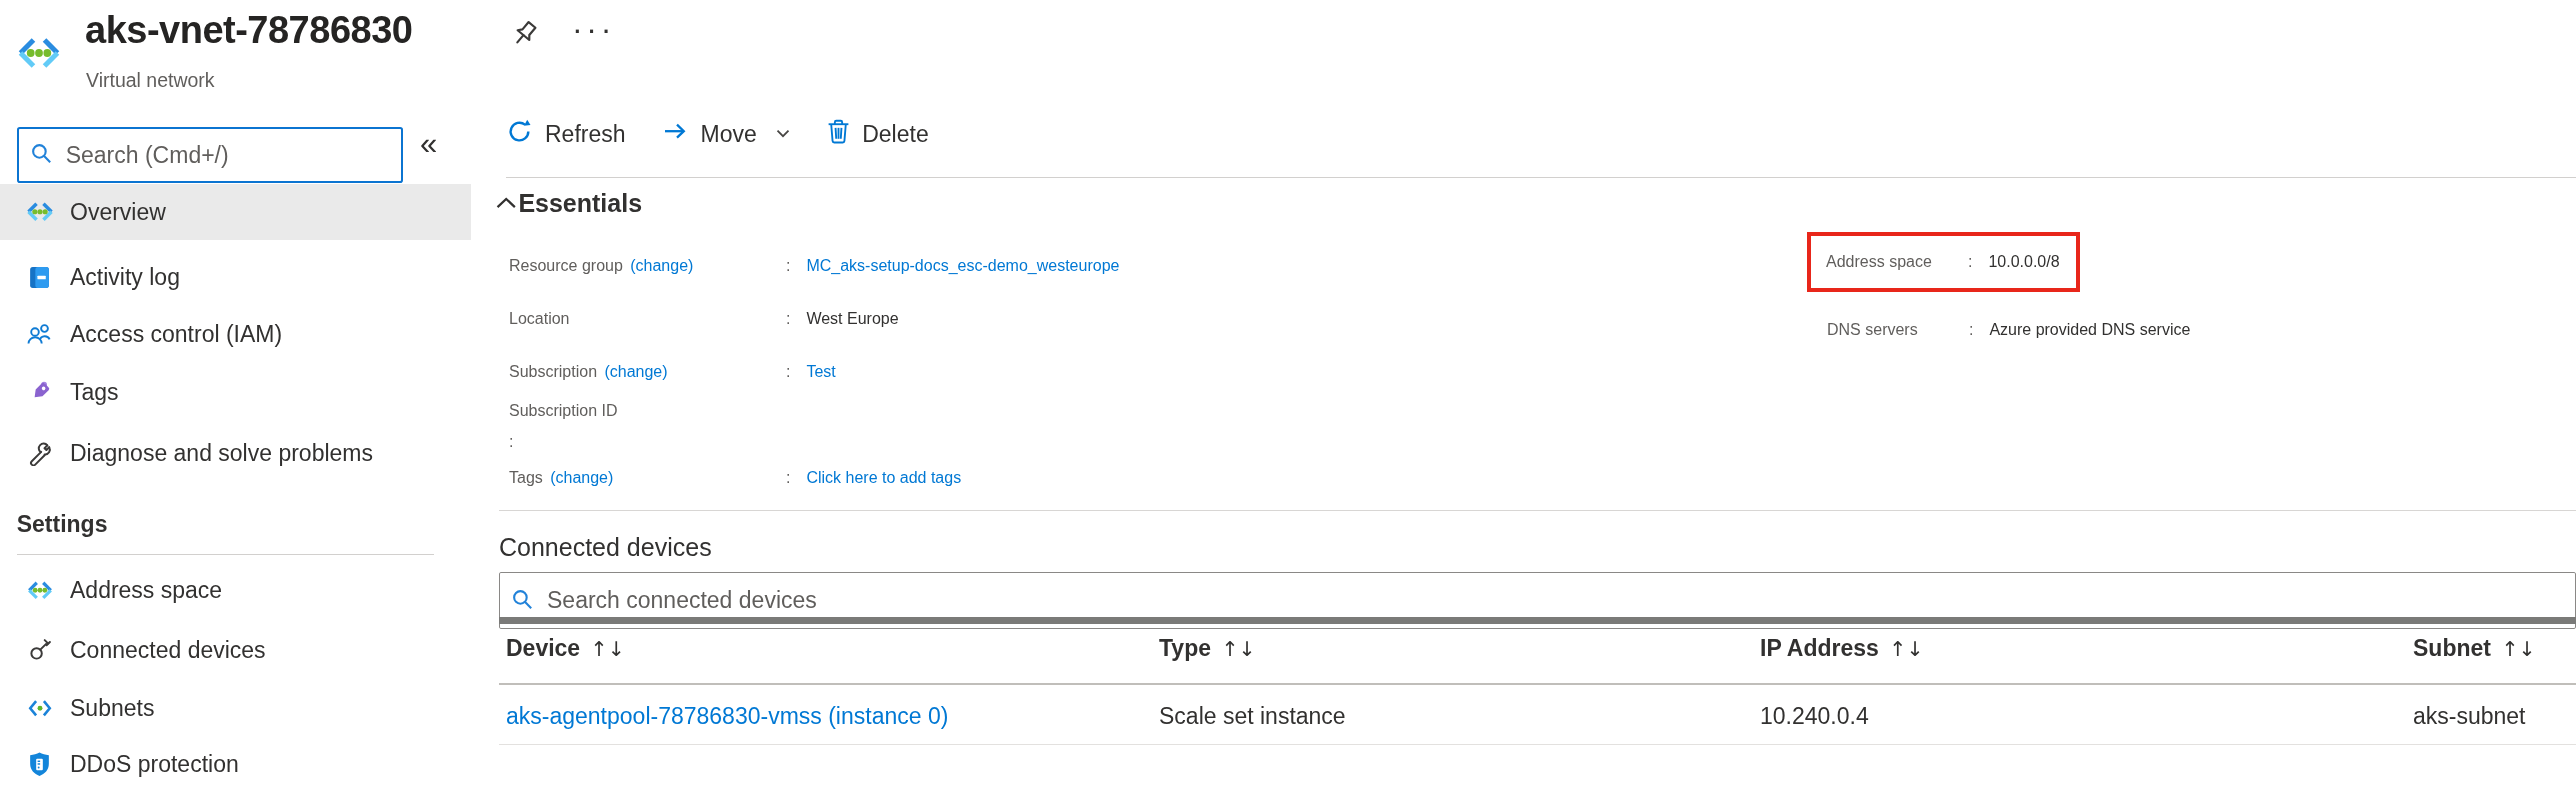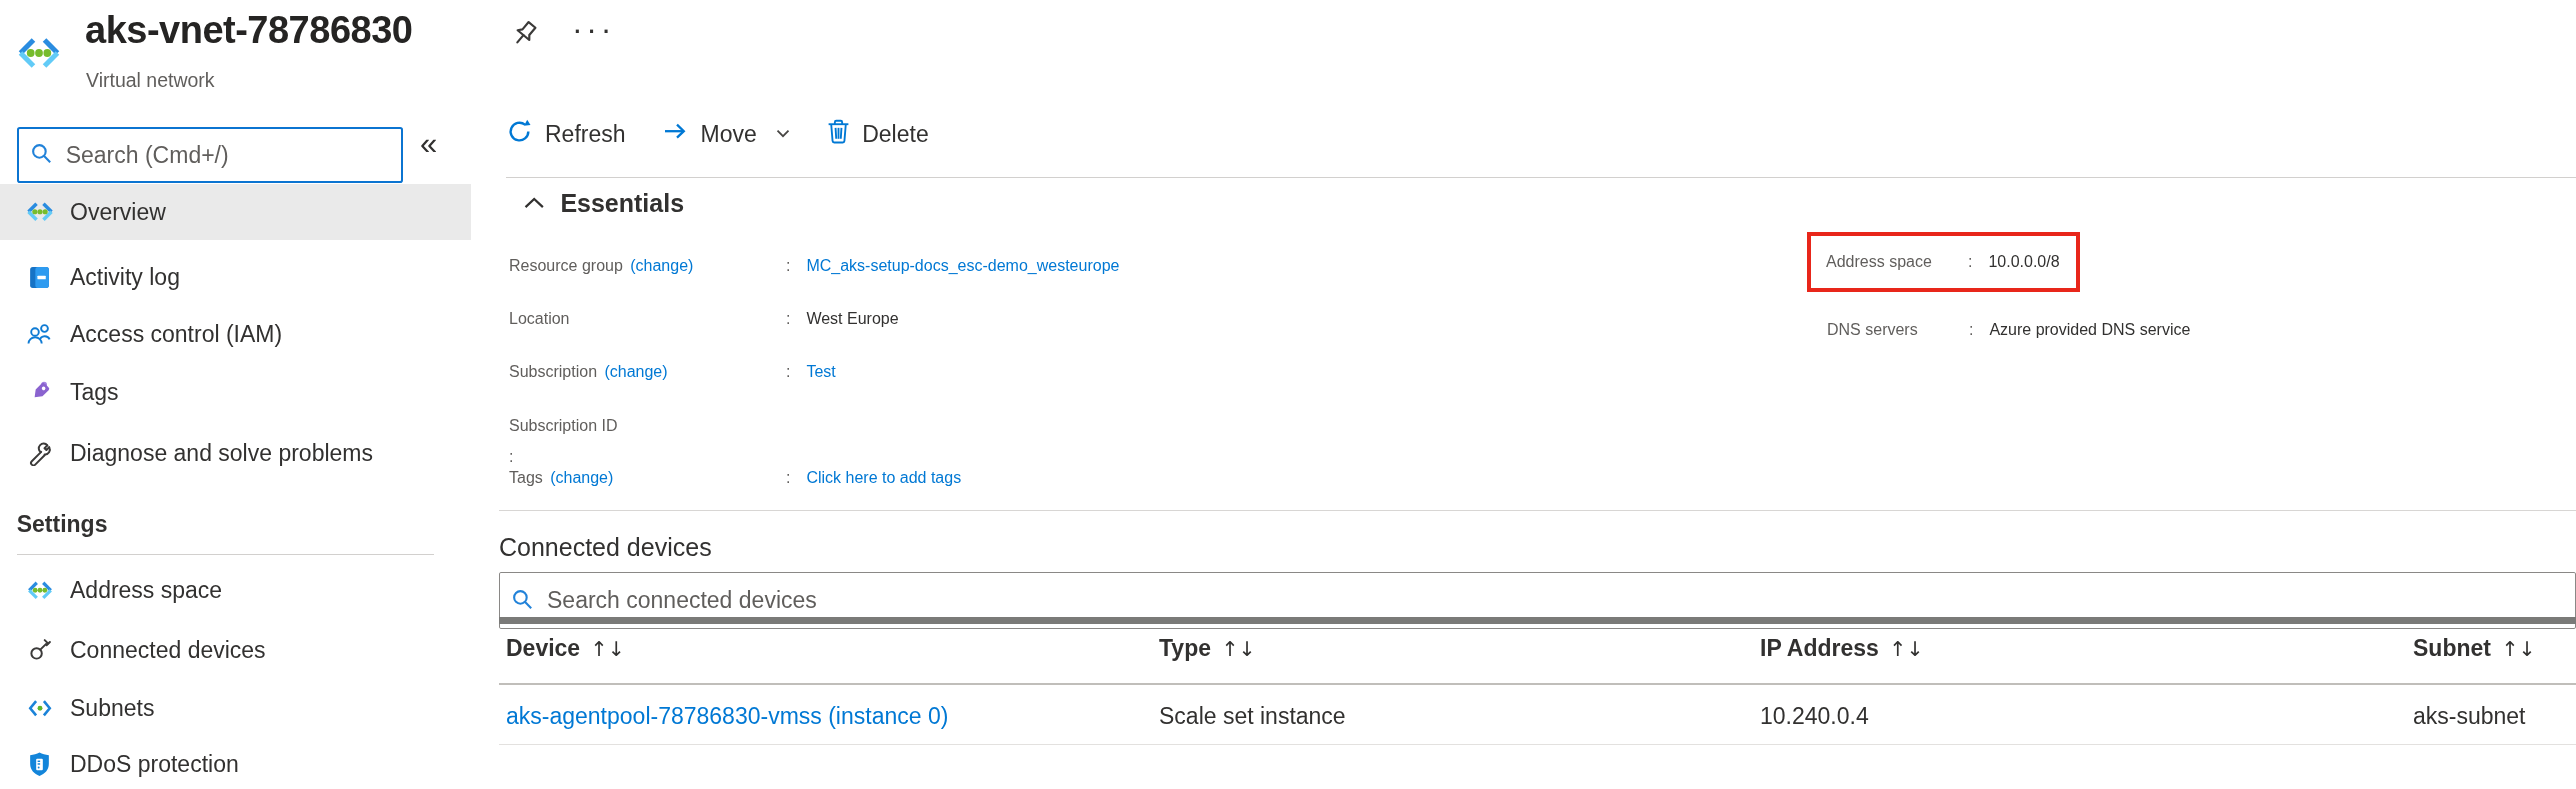--- a/index.html
+++ b/index.html
@@ -27,30 +27,30 @@
   .section-label{left:16.7px;top:511px;font-size:23px;font-weight:700;}
   .side-divider{left:16.7px;top:554px;width:417px;height:0.9px;background:#d2d0ce;}
 
   
   .toolbar{left:506px;top:111px;height:46px;display:flex;align-items:center;gap:37px;}
   .tb-btn{display:flex;align-items:center;gap:12px;font-size:23px;color:#323130;cursor:pointer;white-space:nowrap;}
   .tb-caret{margin-left:7.4px;display:flex;align-items:center;}
   .toolbar-divider{left:506px;top:177px;width:2070px;height:0.9px;background:#d2d0ce;}
 
   
-  .ess-header{left:524px;top:189px;display:flex;align-items:center;gap:16px;cursor:pointer;}
+  .ess-header{left:496px;top:189px;display:flex;align-items:center;gap:2px;cursor:pointer;}
   .ess-title{font-size:25px;font-weight:600;}
   .ess-row{display:flex;font-size:16px;line-height:31px;white-space:nowrap;}
   .ess-labelcell{width:277px;color:#605e5c;flex:none;}
   .ess-colon{width:20.4px;color:#605e5c;flex:none;}
   .ess-value{color:#323130;}
   .link{color:#0078d4;text-decoration:none;cursor:pointer;}
   .chg{margin-left:7.4px;color:#0078d4;cursor:pointer;}
   .r0{left:509px;top:250px;} .r1{left:509px;top:303px;} .r2{left:509px;top:356px;}
-  .r3{left:509px;top:410px;flex-direction:column;} .r4{left:509px;top:462px;}
+  .r3{left:509px;top:395px;flex-direction:column;} .r4{left:509px;top:462px;}
   .ess-labelcell-r{width:142px;color:#605e5c;flex:none;}
   .red-box{left:1807px;top:232px;border:4.6px solid #e8261a;padding:10.2px 16.7px 11px 15px;background:#fff;}
   .dns-row{left:1827px;top:314px;}
 
   
   .section-divider{left:499px;top:510px;width:2077px;height:0.9px;background:#d8d6d4;}
   .cd-title{left:499px;top:533px;font-size:25px;color:#323130;}
   .cd-search{left:499px;top:572px;width:2077px;height:57px;border:1.9px solid #8a8886;border-radius:1.9px;
     box-sizing:border-box;display:flex;align-items:center;background:#fff;padding-left:11px;gap:11px;}
   .cd-search input{border:none;outline:none;flex:1;min-width:0;font-family:inherit;font-size:23px;color:#323130;background:transparent;}

